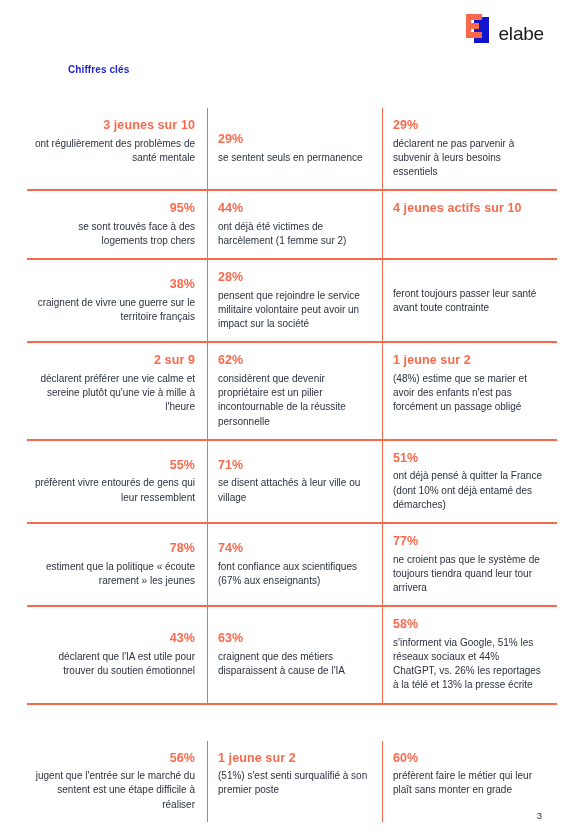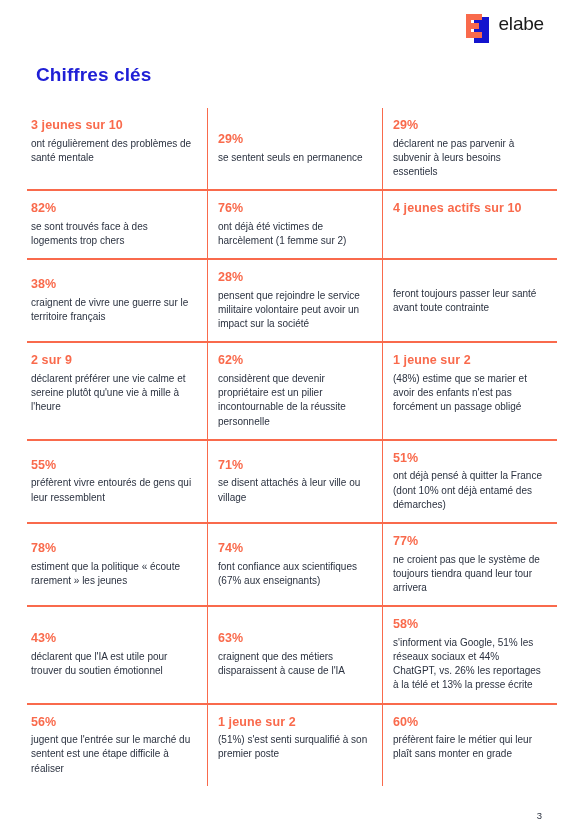--- a/index.html
+++ b/index.html
@@ -23,21 +23,21 @@
     top: 0;
     left: 0;
     right: 0;
     height: 56px;
   }
   .logo {
     position: absolute;
     top: 14px;
     right: 40px;
     display: flex;
-    align-items: flex-start;
+    align-items: flex-end;
     gap: 7px;
   }
   .logo-mark {
     position: relative;
     width: 27px;
     height: 29px;
     flex: 0 0 auto;
   }
   .logo-mark .blue-block {
     position: absolute;
@@ -69,49 +69,50 @@
     color: #1A1A1A;
     letter-spacing: -0.2px;
     line-height: 1;
     font-weight: 400;
   }
 
   
   .section-title {
     position: absolute;
     top: 64px;
-    left: 36px;
-    font-size: 19px;
+    left: 68px;
+    font-size: 10px;
     font-weight: bold;
     color: #1F1FD6;
     letter-spacing: 0.1px;
     text-align: center;
   }
 
   
   .figures {
     position: absolute;
     top: 108px;
     left: 27px;
     width: 530px;
   }
   .fig-row {
     display: flex;
     position: relative;
     border-bottom: 2.5px solid #F96A4C;
   }
   .fig-row.last {
     border-bottom: none;
+    margin-top: 36px;
   }
   .fig-cell {
     box-sizing: border-box;
     padding: 10px 12px 10px 10px;
     position: relative;
   }
-  .fig-cell.c1 { width: 180px; padding-left: 4px; }
+  .fig-cell.c1 { width: 180px; padding-left: 4px; text-align: right; }
   .fig-cell.c2 { width: 175px; border-left: 1.5px solid #F96A4C; }
   .fig-cell.c3 { width: 175px; border-left: 1.5px solid #F96A4C; }
 
   
   .fig-row.last .fig-cell.c2,
   .fig-row.last .fig-cell.c3 {
     padding-bottom: 24px;
   }
 
   .fig-head {
@@ -173,25 +174,25 @@
       <p class="fig-body">se sentent seuls en permanence</p>
     </div>
     <div class="fig-cell c3">
       <p class="fig-head">29%</p>
       <p class="fig-body">déclarent ne pas parvenir à subvenir à leurs besoins essentiels</p>
     </div>
   </div>
 
   <div class="fig-row">
     <div class="fig-cell c1">
-      <p class="fig-head">82%</p>
+      <p class="fig-head">95%</p>
       <p class="fig-body">se sont trouvés face à des logements trop chers</p>
     </div>
     <div class="fig-cell c2">
-      <p class="fig-head">76%</p>
+      <p class="fig-head">44%</p>
       <p class="fig-body">ont déjà été victimes de harcèlement (1 femme sur 2)</p>
     </div>
     <div class="fig-cell c3">
       <p class="fig-head">4 jeunes actifs sur 10</p>
     </div>
   </div>
 
   <div class="fig-row">
     <div class="fig-cell c1 align-mid">
       <p class="fig-head">38%</p>

